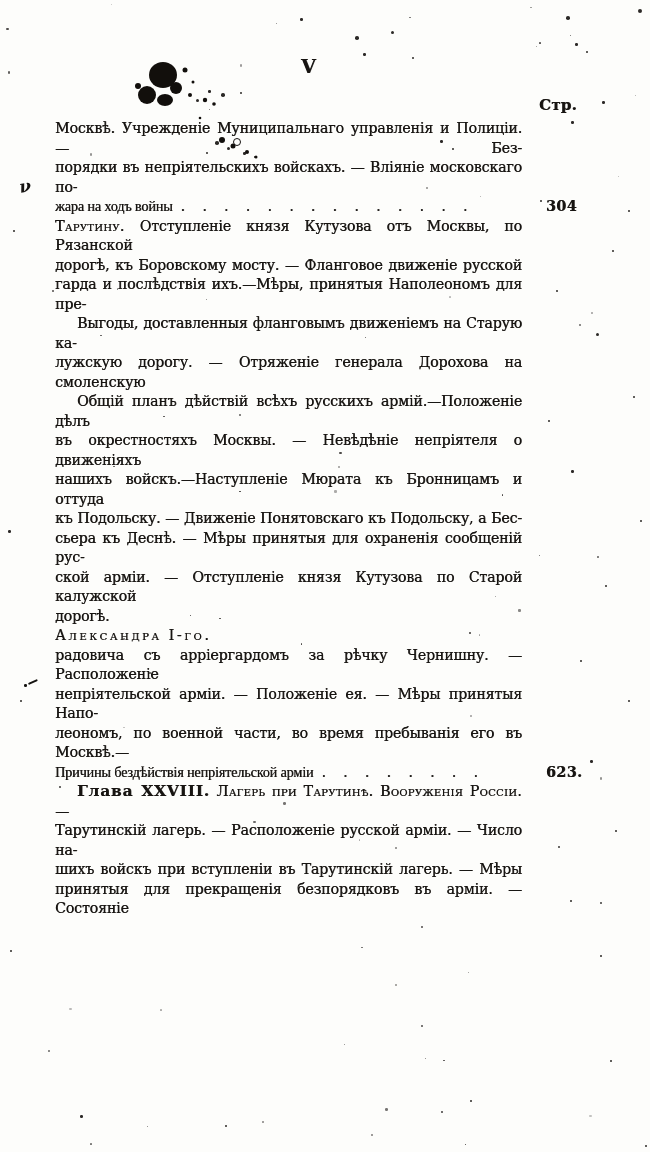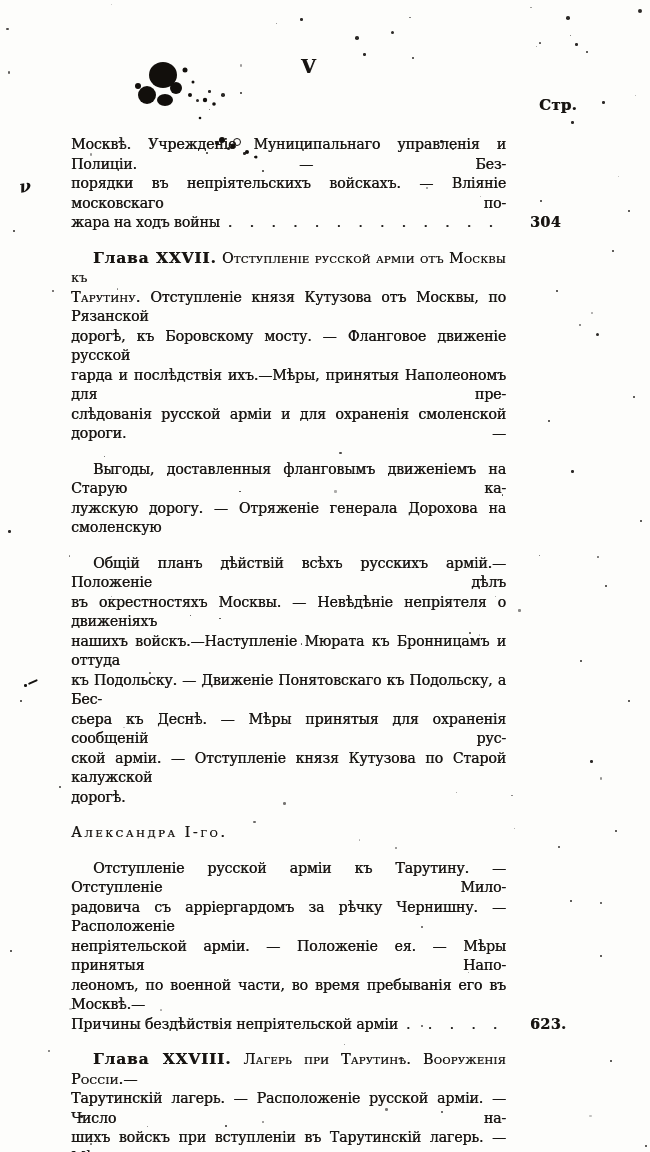--- a/index.html
+++ b/index.html
@@ -15,27 +15,27 @@
     font-size:19px;font-weight:bold;letter-spacing:1px;
   }
   .str-head{
     position:absolute;left:539px;top:96px;
     font-size:15px;font-weight:bold;letter-spacing:0.3px;
   }
   .textblock{
     position:absolute;left:55px;top:119px;width:467px;
     font-size:14.2px;line-height:19.5px;letter-spacing:-0.15px;
   }
-  .para{margin:16px;}
+  .para{margin:0;}
   .line{position:relative;}
   .line.full{text-align:justify;text-align-last:justify;}
   .line.last{text-align:left;}
   .line.first{text-indent:22px;}
   .leaderline{display:flex;align-items:baseline;text-indent:0;}
-  .lt{white-space:nowrap;}
+  .lt{white-space:nowrap;font-family:Liberation Serif, serif;}
   .dots{flex:1;overflow:hidden;white-space:nowrap;word-spacing:13px;margin-left:8px;opacity:0.95;}
   .pagenum{
     position:absolute;left:calc(100% + 24px);top:0;
     white-space:nowrap;font-weight:bold;letter-spacing:0.5px;
   }
   .seg-b{font-weight:bold;letter-spacing:0.9px;font-size:15.3px;}
   .seg-sc{font-variant:small-caps;letter-spacing:0.3px;}
   .seg-sp{font-variant:small-caps;letter-spacing:2.6px;}
   .margin-mark{position:absolute;color:#141210;}
   .mark-nu{
@@ -93,44 +93,41 @@
       <div class="para">
         <div class="line full"><span class="seg-n">Москвѣ. Учрежденіе Муниципальнаго управленія и Полиціи. — Без-</span></div>
         <div class="line full"><span class="seg-n">порядки въ непріятельскихъ войскахъ. — Вліяніе московскаго по-</span></div>
         <div class="line last leaderline">
           <span class="lt"><span class="seg-n">жара на ходъ войны</span></span>
           <span class="dots">. . . . . . . . . . . . . .</span>
           <span class="pagenum">304</span>
         </div>
       </div>
       <div class="para">
-        <div class="line full first"><span class="seg-b">Глава XXVII.</span><span class="seg-sc"> Отступленіе русской арміи отъ Москвы къ</span></div>
         <div class="line full"><span class="seg-sc">Тарутину.</span><span class="seg-n"> Отступленіе князя Кутузова отъ Москвы, по Рязанской</span></div>
         <div class="line full"><span class="seg-n">дорогѣ, къ Боровскому мосту. — Фланговое движеніе русской</span></div>
         <div class="line full"><span class="seg-n">гарда и послѣдствія ихъ.—Мѣры, принятыя Наполеономъ для пре-</span></div>
-        <div class="line full"><span class="seg-n">слѣдованія русской арміи и для охраненія смоленской дороги. —</span></div>
       </div>
       <div class="para">
         <div class="line full first"><span class="seg-n">Выгоды, доставленныя фланговымъ движеніемъ на Старую ка-</span></div>
         <div class="line full"><span class="seg-n">лужскую дорогу. — Отряженіе генерала Дорохова на смоленскую</span></div>
       </div>
       <div class="para">
         <div class="line full first"><span class="seg-n">Общій планъ дѣйствій всѣхъ русскихъ армій.—Положеніе дѣлъ</span></div>
         <div class="line full"><span class="seg-n">въ окрестностяхъ Москвы. — Невѣдѣніе непріятеля о движеніяхъ</span></div>
         <div class="line full"><span class="seg-n">нашихъ войскъ.—Наступленіе Мюрата къ Бронницамъ и оттуда</span></div>
         <div class="line full"><span class="seg-n">къ Подольску. — Движеніе Понятовскаго къ Подольску, а Бес-</span></div>
         <div class="line full"><span class="seg-n">сьера къ Деснѣ. — Мѣры принятыя для охраненія сообщеній рус-</span></div>
         <div class="line full"><span class="seg-n">ской арміи. — Отступленіе князя Кутузова по Старой калужской</span></div>
         <div class="line last"><span class="seg-n">дорогѣ.</span></div>
       </div>
       <div class="para">
         <div class="line last"><span class="seg-sp">Александра I-го.</span></div>
       </div>
       <div class="para">
-        <div class="line full first"><span class="seg-n">Отступленіе русской арміи къ Тарутину. — Отступленіе Мило-</span></div>
         <div class="line full"><span class="seg-n">радовича съ арріергардомъ за рѣчку Чернишну. — Расположеніе</span></div>
         <div class="line full"><span class="seg-n">непріятельской арміи. — Положеніе ея. — Мѣры принятыя Напо-</span></div>
         <div class="line full"><span class="seg-n">леономъ, по военной части, во время пребыванія его въ Москвѣ.—</span></div>
         <div class="line last leaderline">
           <span class="lt"><span class="seg-n">Причины бездѣйствія непріятельской арміи</span></span>
           <span class="dots">. . . . . . . .</span>
           <span class="pagenum">623.</span>
         </div>
       </div>
       <div class="para">

